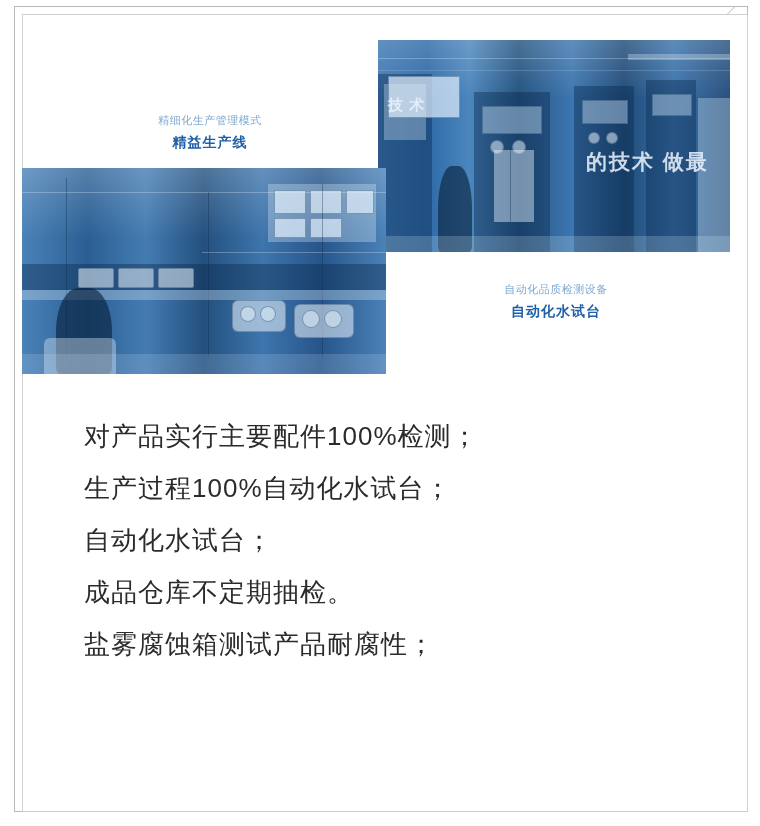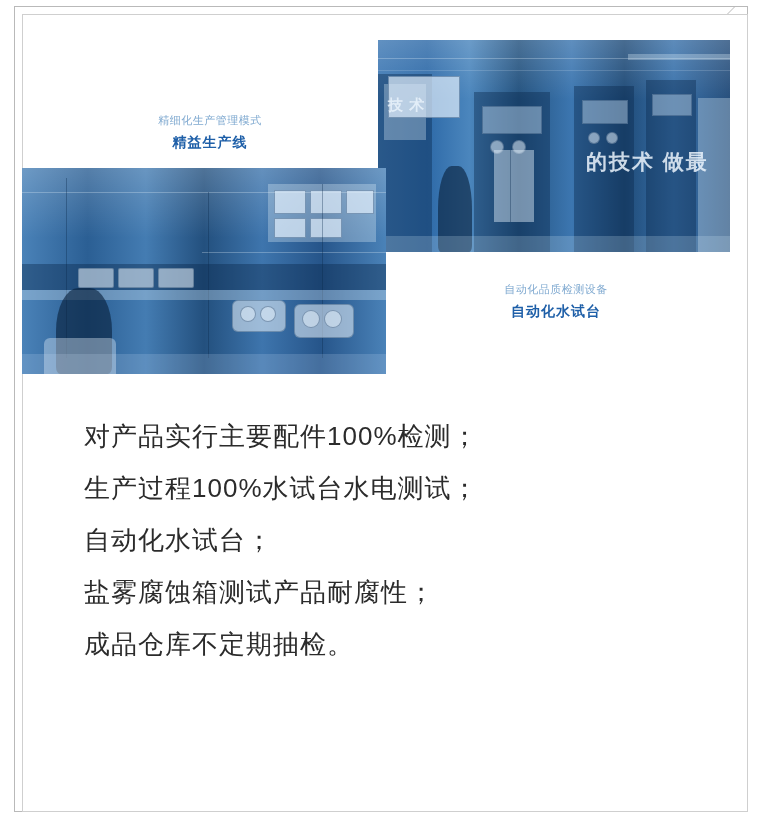--- a/index.html
+++ b/index.html
@@ -280,19 +280,19 @@
     <span class="main">自动化水试台</span>
   </div>
 
   <div class="caption caption-left">
     <span class="sub">精细化生产管理模式</span>
     <span class="main">精益生产线</span>
   </div>
 
   <div class="text-block">
     <div class="text-line">对产品实行主要配件100%检测；</div>
-    <div class="text-line">生产过程100%水试台水电测试；</div>
+    <div class="text-line">生产过程100%自动化水试台；</div>
     <div class="text-line">自动化水试台；</div>
+    <div class="text-line">成品仓库不定期抽检。</div>
     <div class="text-line">盐雾腐蚀箱测试产品耐腐性；</div>
-    <div class="text-line">成品仓库不定期抽检。</div>
   </div>
 
 </div>
 
 </body></html>

